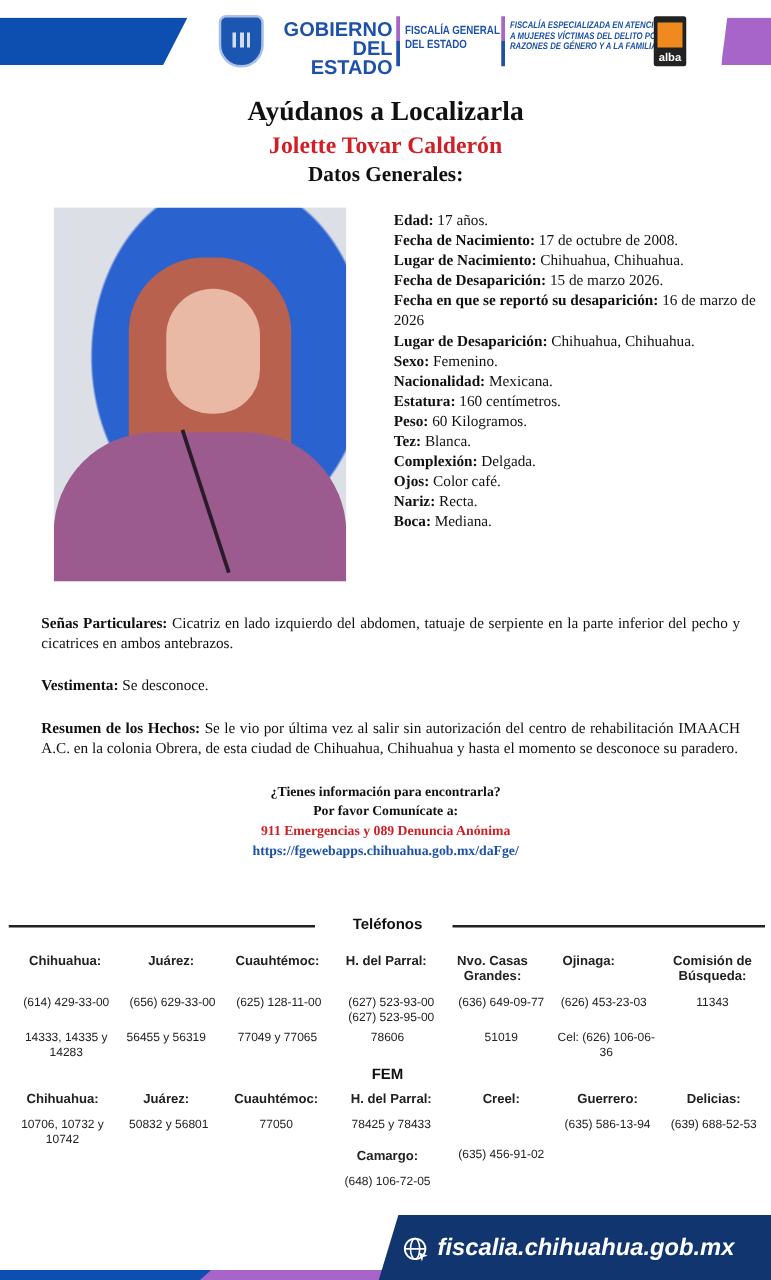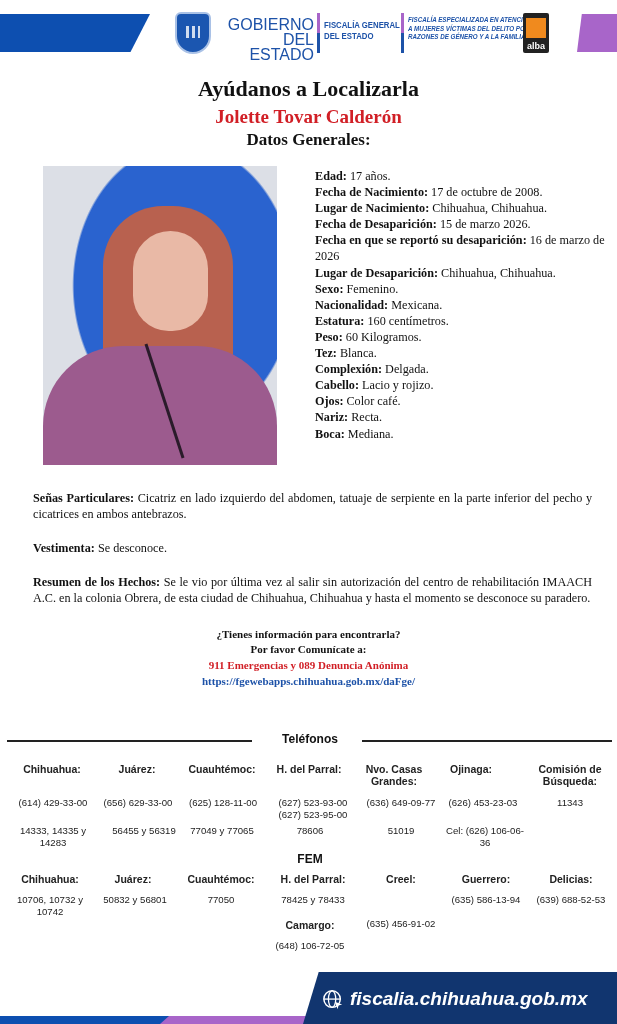--- a/index.html
+++ b/index.html
@@ -4,21 +4,21 @@
 <style>
   * { box-sizing: border-box; margin: 0; padding: 0; }
   html, body { width: 617px; height: 1024px; background: #ffffff; overflow: hidden; }
   body { position: relative; font-family: "Liberation Serif", serif; color: #111; }
 
   
   .hdr-left-bar { position: absolute; left: 0; top: 14px; width: 150px; height: 38px; background: #0d4fb0; clip-path: polygon(0 0, 100% 0, 87% 100%, 0 100%); }
   .hdr-right-bar { position: absolute; right: 0; top: 14px; width: 40px; height: 38px; background: #a865c9; clip-path: polygon(12% 0, 100% 0, 100% 100%, 0 100%); }
   .shield { position: absolute; left: 175px; top: 12px; width: 36px; height: 42px; background: #1b56b0; border: 2px solid #a9c1e6; border-radius: 6px 6px 18px 18px; }
   .shield::after { content: ""; position: absolute; left: 9px; top: 12px; width: 14px; height: 12px; background: repeating-linear-gradient(90deg,#fff 0 3px,#1b56b0 3px 6px); opacity: .8; }
-  .gob { position: absolute; left: 220px; top: 17px; font-family: "Liberation Sans", sans-serif; font-weight: 400; color: #1d52a8; font-size: 16px; line-height: 15px; text-align: right; width: 94px; }
+  .gob { position: absolute; left: 220px; top: 17px; font-family: "Liberation Sans", sans-serif; font-weight: 700; color: #1d52a8; font-size: 16px; line-height: 15px; text-align: right; width: 94px; }
   .vbar { position: absolute; width: 3px; height: 40px; background: linear-gradient(#a865c9 0 50%, #1d52a8 50% 100%); }
   .fge { position: absolute; left: 324px; top: 19px; font-family: "Liberation Sans", sans-serif; font-weight: 700; font-size: 9.5px; line-height: 11px; color: #1d52a8; transform: scaleX(.82); transform-origin: left; white-space: nowrap; }
   .fem { position: absolute; left: 408px; top: 16px; font-family: "Liberation Sans", sans-serif; font-weight: 700; font-style: italic; font-size: 7.6px; line-height: 8.6px; color: #1d52a8; transform: scaleX(.82); transform-origin: left; white-space: nowrap; }
   .alba { position: absolute; left: 523px; top: 13px; width: 26px; height: 40px; background: #222; border-radius: 2px; }
   .alba .sq { position: absolute; left: 3px; top: 5px; width: 20px; height: 20px; background: #f08a1e; }
   .alba .tx { position: absolute; left: 0; bottom: 2px; width: 26px; text-align: center; color: #fff; font-family: "Liberation Sans", sans-serif; font-weight: 700; font-size: 9px; }
 
   
   .t1 { position: absolute; top: 76px; left: 0; width: 617px; text-align: center; font-weight: 700; font-size: 22px; }
   .t2 { position: absolute; top: 106px; left: 0; width: 617px; text-align: center; font-weight: 700; font-size: 19px; color: #d11f26; }
@@ -107,21 +107,20 @@
   <div><b>Lugar de Nacimiento:</b><span> Chihuahua, Chihuahua.</span></div>
   <div><b>Fecha de Desaparición:</b><span> 15 de marzo 2026.</span></div>
   <div><b>Fecha en que se reportó su desaparición:</b><span> 16 de marzo de 2026</span></div>
   <div style="width:250px"><b>Lugar de Desaparición:</b><span> Chihuahua, Chihuahua.</span></div>
   <div><b>Sexo:</b><span> Femenino.</span></div>
   <div><b>Nacionalidad:</b><span> Mexicana.</span></div>
   <div><b>Estatura:</b><span> 160 centímetros.</span></div>
   <div><b>Peso:</b><span> 60 Kilogramos.</span></div>
   <div><b>Tez:</b><span> Blanca.</span></div>
   <div><b>Complexión:</b><span> Delgada.</span></div>
-  <div><b>Cabello:</b><span> Lacio y rojizo.</span></div>
   <div><b>Ojos:</b><span> Color café.</span></div>
   <div><b>Nariz:</b><span> Recta.</span></div>
   <div><b>Boca:</b><span> Mediana.</span></div>
 </div>
 
 <div class="para p1"><b>Señas Particulares:</b><span> Cicatriz en lado izquierdo del abdomen, tatuaje de serpiente en la parte inferior del pecho y cicatrices en ambos antebrazos.</span></div>
 <div class="para p2"><b>Vestimenta:</b><span>  Se desconoce.</span></div>
 <div class="para p3"><b>Resumen de los Hechos:</b><span> Se le vio por última vez al salir sin autorización del centro de rehabilitación IMAACH A.C. en la colonia Obrera, de esta ciudad de Chihuahua, Chihuahua y hasta el momento se desconoce su paradero.</span></div>
 
 <div class="contact c1">¿Tienes información para encontrarla?</div>
@@ -143,21 +142,21 @@
 
 <div class="ph" style="left:10px;top:797px;width:86px;">(614) 429-33-00</div>
 <div class="ph" style="left:95px;top:797px;width:86px;">(656) 629-33-00</div>
 <div class="ph" style="left:180px;top:797px;width:86px;">(625) 128-11-00</div>
 <div class="ph" style="left:268px;top:797px;width:90px;">(627) 523-93-00 (627) 523-95-00</div>
 <div class="ph" style="left:358px;top:797px;width:86px;">(636) 649-09-77</div>
 <div class="ph" style="left:440px;top:797px;width:86px;">(626) 453-23-03</div>
 <div class="ph" style="left:528px;top:797px;width:84px;">11343</div>
 
 <div class="ph" style="left:10px;top:825px;width:86px;">14333, 14335 y 14283</div>
-<div class="ph" style="left:101px;top:825px;width:86px;">56455 y 56319</div>
+<div class="ph" style="left:90px;top:825px;width:86px;">56455 y 56319</div>
 <div class="ph" style="left:178px;top:825px;width:88px;">77049 y 77065</div>
 <div class="ph" style="left:265px;top:825px;width:90px;">78606</div>
 <div class="ph" style="left:358px;top:825px;width:86px;">51019</div>
 <div class="ph" style="left:445px;top:825px;width:80px;">Cel: (626) 106-06-36</div>
 
 <div class="fem-title">FEM</div>
 <div class="ph h" style="left:8px;top:874px;width:84px;">Chihuahua:</div>
 <div class="ph h" style="left:90px;top:874px;width:86px;">Juárez:</div>
 <div class="ph h" style="left:176px;top:874px;width:90px;">Cuauhtémoc:</div>
 <div class="ph h" style="left:268px;top:874px;width:90px;">H. del Parral:</div>

